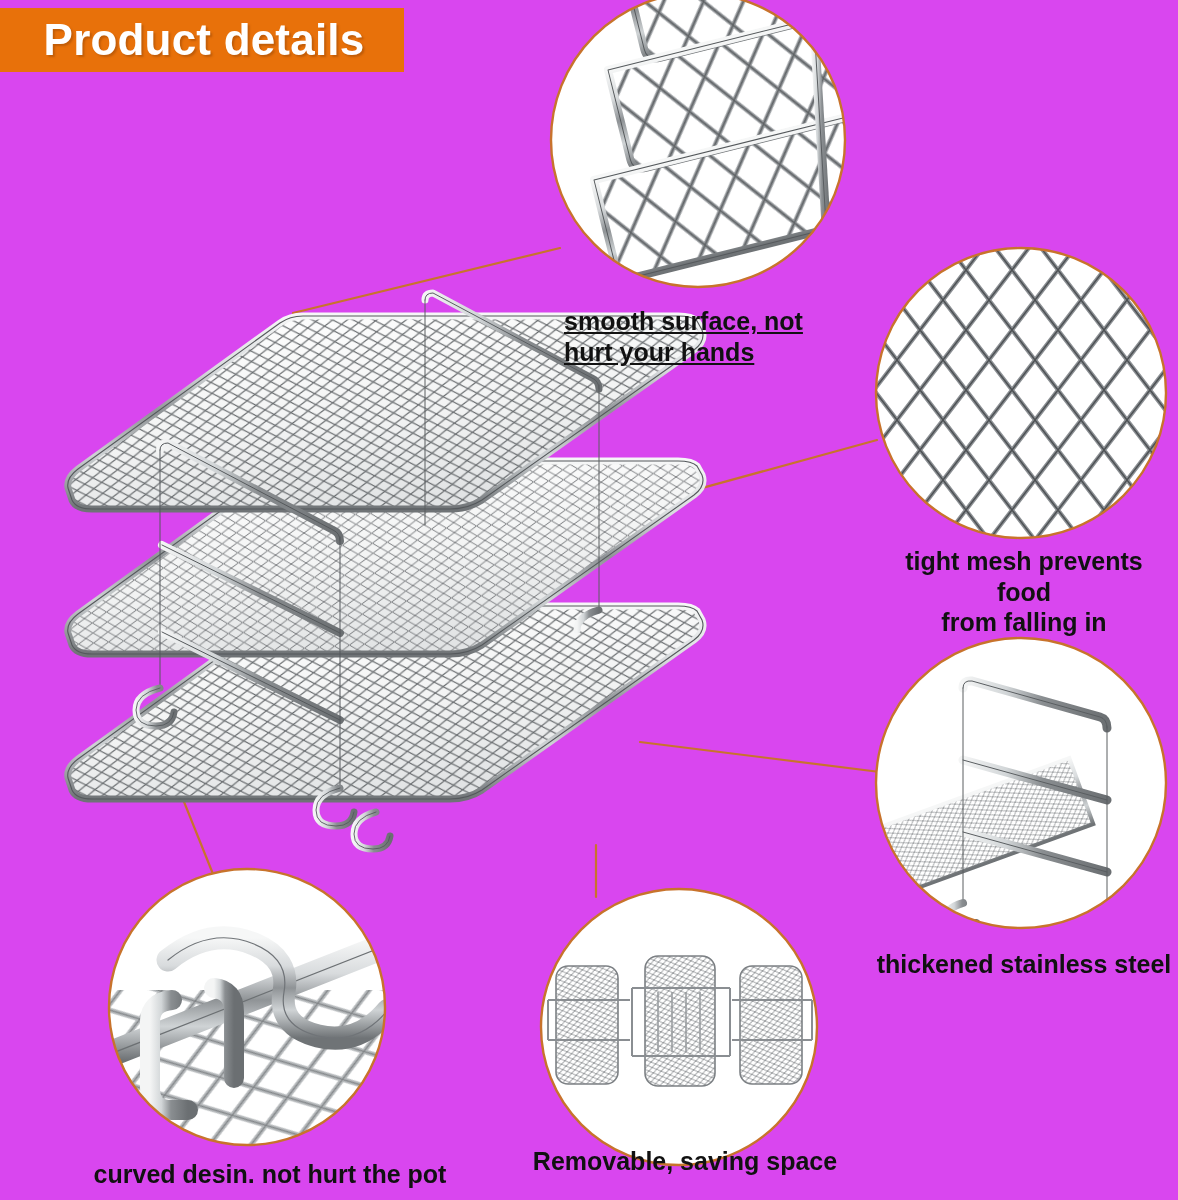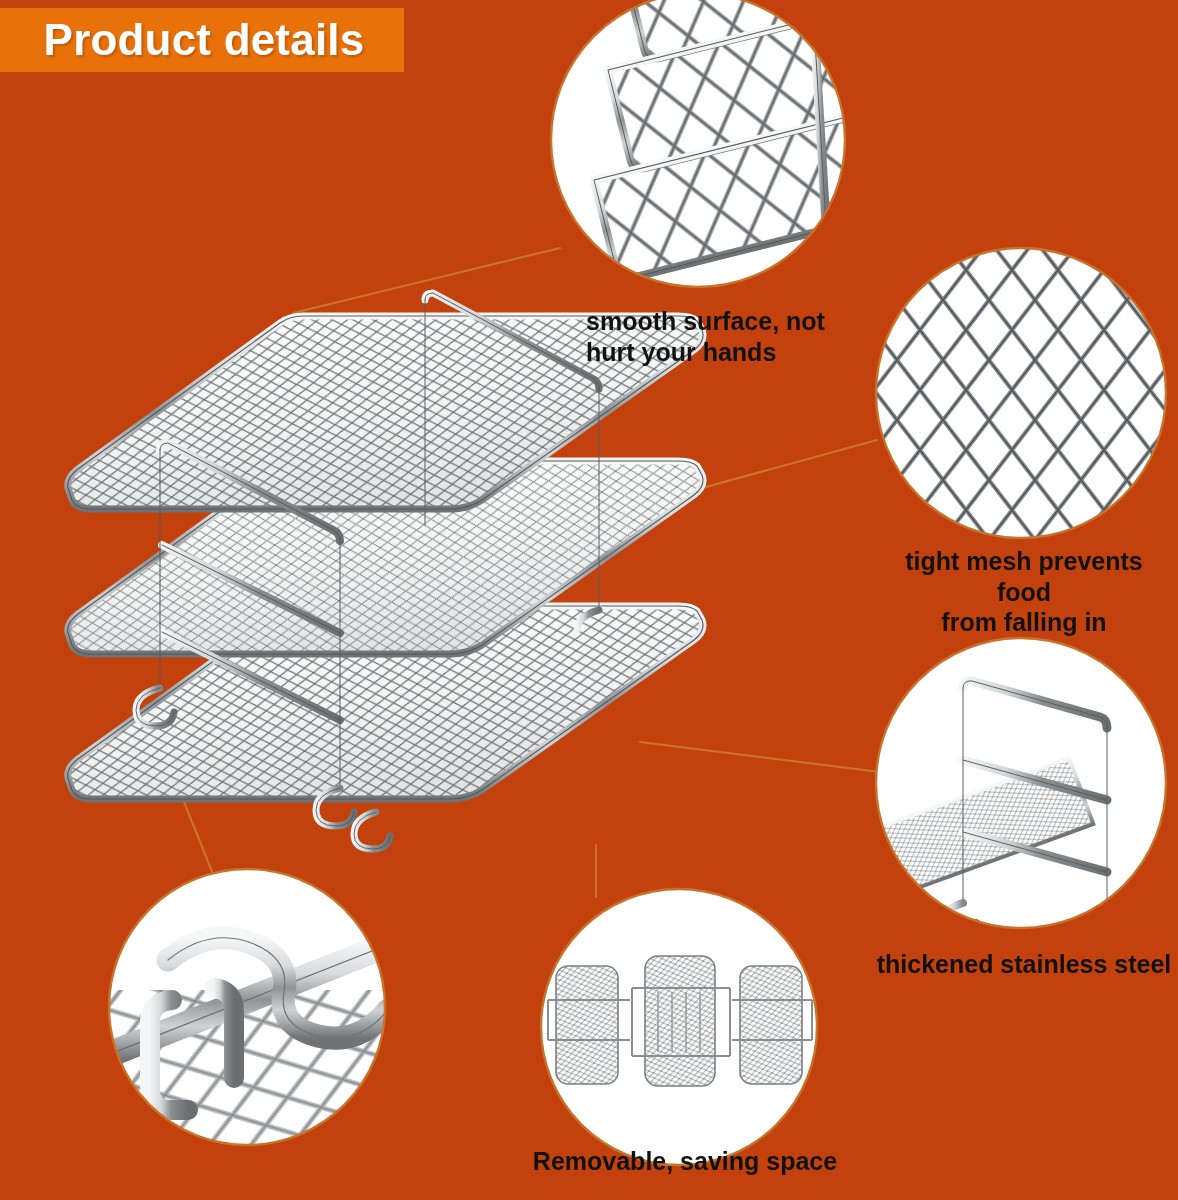--- a/index.html
+++ b/index.html
@@ -8,21 +8,21 @@
     background: #ffffff;
   }
   body {
     font-family: "Liberation Sans", sans-serif;
     -webkit-font-smoothing: antialiased;
   }
   #page {
     position: relative;
     width: 1178px;
     height: 1200px;
-    background: #c2410c;
+    background: #d946ef;
     overflow: hidden;
   }
   
   #title-banner {
     position: absolute;
     left: -6px;
     top: 8px;
     width: 410px;
     height: 64px;
     background: #E8710A;
@@ -44,24 +44,25 @@
   
   .caption {
     position: absolute;
     color: #111111;
     font-size: 25px;
     font-weight: bold;
     line-height: 1.22;
     white-space: pre-line;
   }
   #caption-smooth {
-    left: 586px;
+    left: 564px;
     top: 306px;
     width: 300px;
     text-align: left;
+    text-decoration: underline;
   }
   #caption-mesh {
     left: 876px;
     top: 546px;
     width: 296px;
     text-align: center;
   }
   #caption-steel {
     left: 874px;
     top: 949px;
@@ -361,16 +362,17 @@
   </div>
 
   <div class="caption" id="caption-smooth">smooth surface, not
 hurt your hands</div>
 
   <div class="caption" id="caption-mesh">tight mesh prevents food
 from falling in</div>
 
   <div class="caption" id="caption-steel">thickened stainless  steel</div>
 
+  <div class="caption" id="caption-curved">curved desin. not hurt the pot</div>
 
   <div class="caption" id="caption-removable">Removable, saving space</div>
 
 </div>
 
 </body></html>

